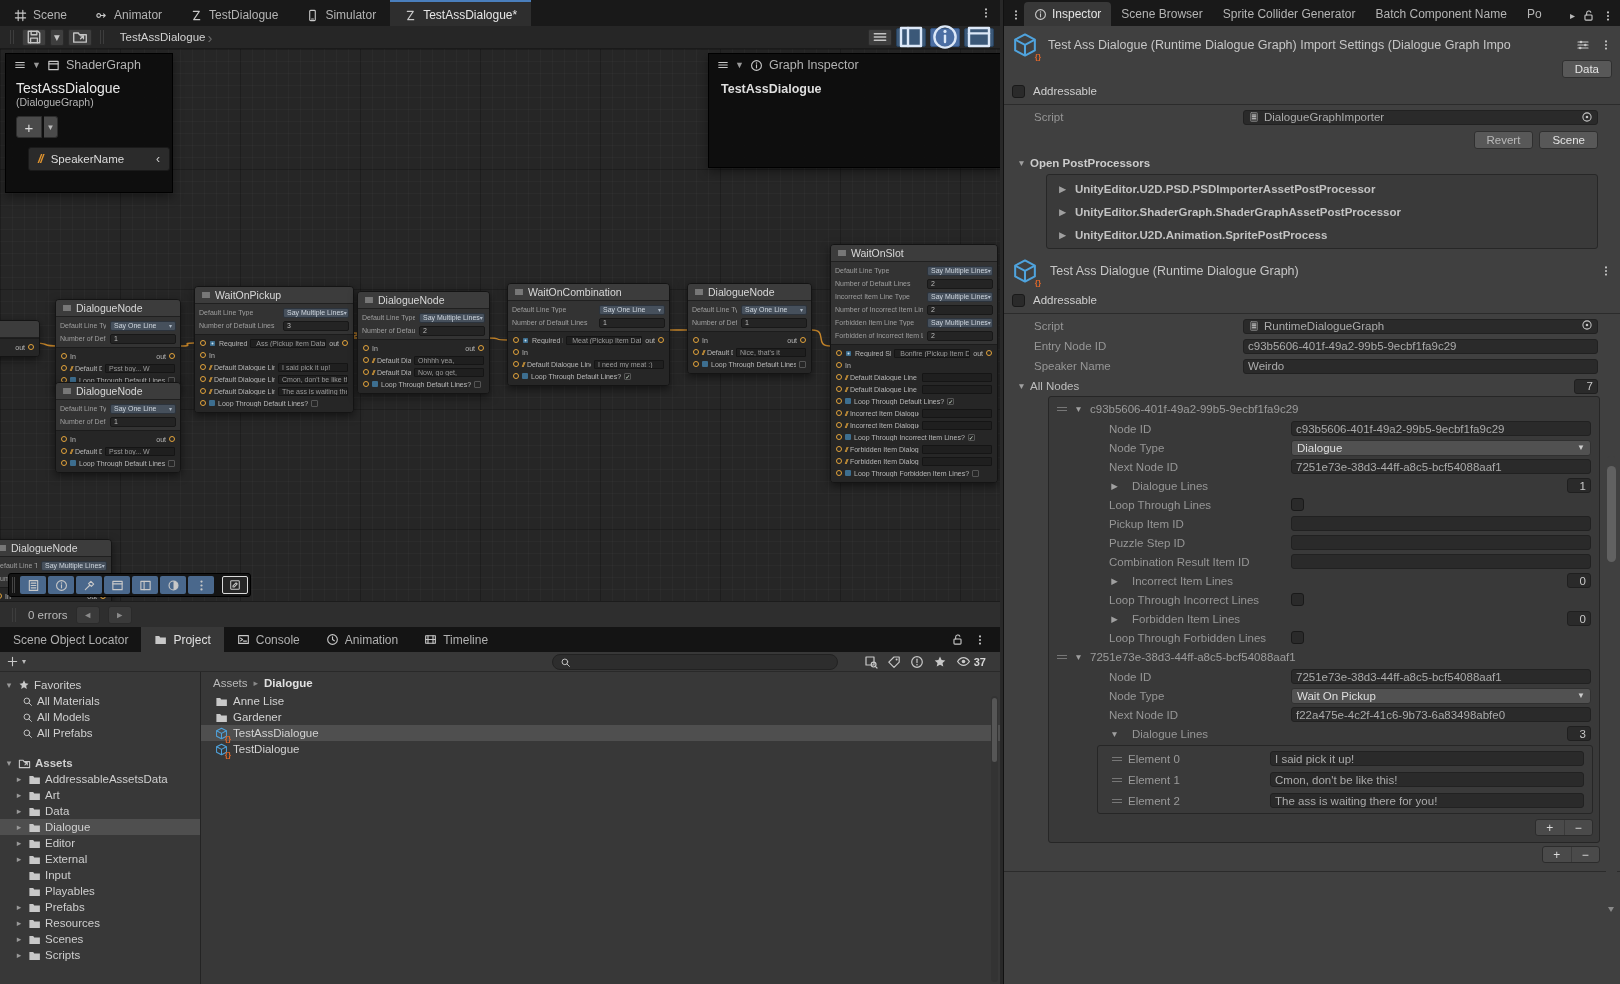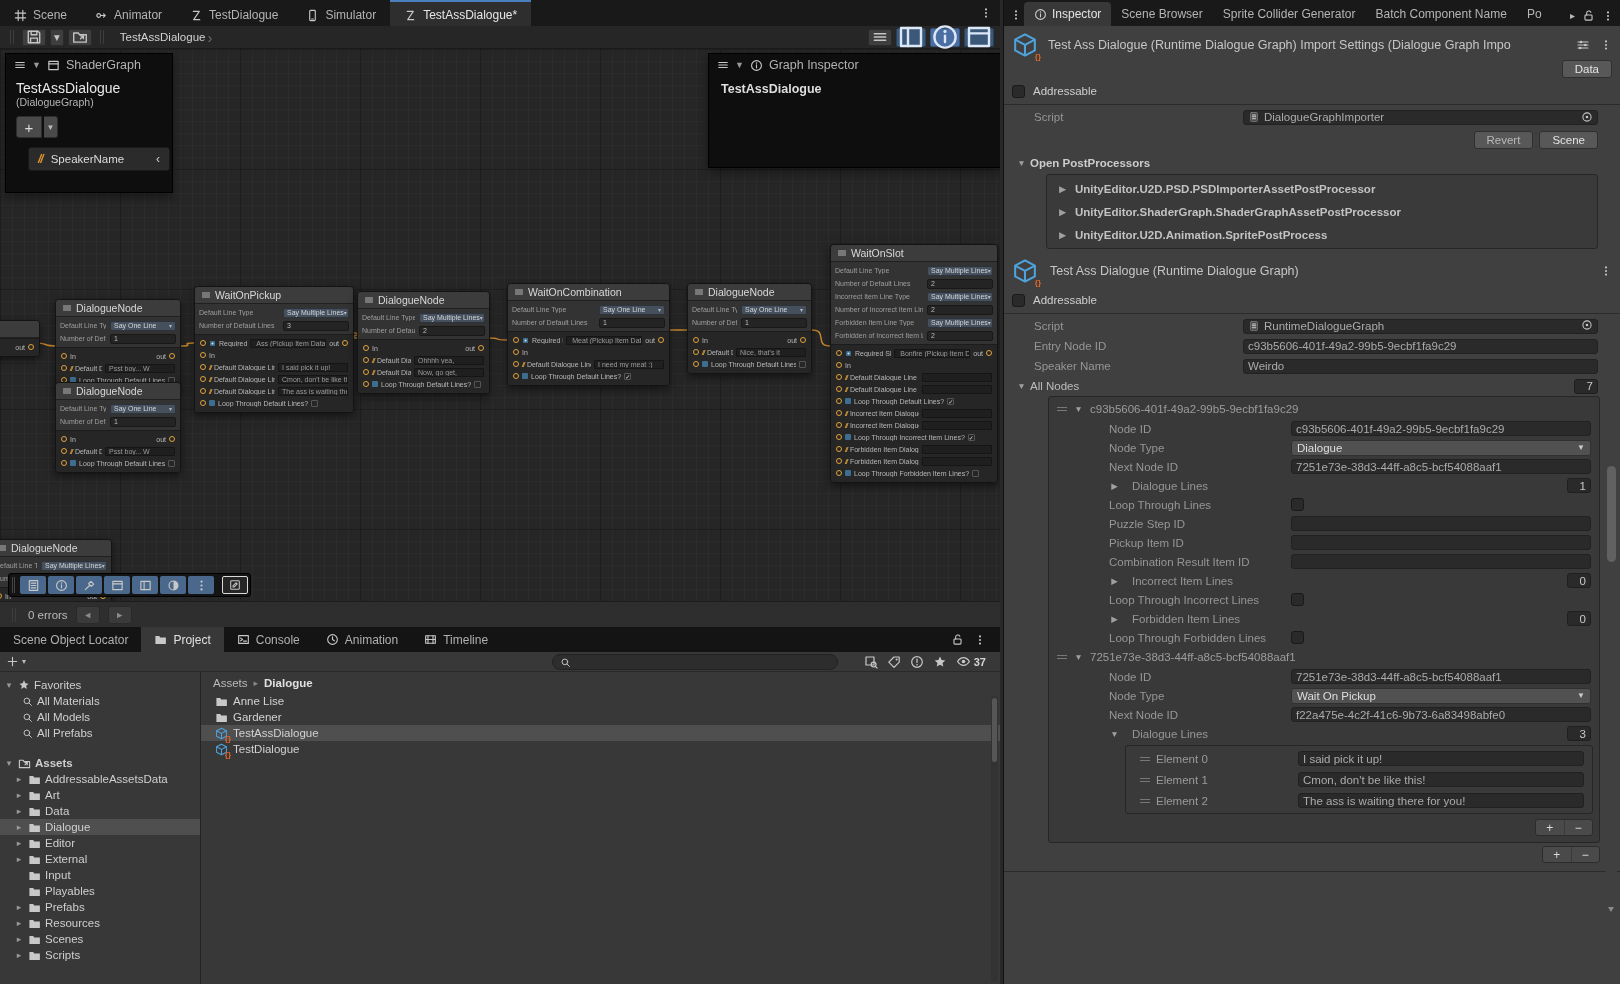--- a/index.html
+++ b/index.html
@@ -129,21 +129,21 @@
   .ppbox{margin:1px 22px 0 42px;border:1px solid #272727;border-radius:3px;background:#3a3a3a;padding:2px 0}
   .pprow{height:23px;display:flex;align-items:center;gap:7px;padding:0 10px;color:#c2c2c2;font-weight:700;white-space:nowrap;overflow:hidden}
   .band{margin-top:16px;border-top:1px solid #282828;border-bottom:1px solid #2d2d2d;background:#343434;height:24px;display:flex;align-items:center;padding:0 10px;color:#cacaca}
   .imp-header{padding:7px 8px 3px;display:flex;gap:12px;align-items:center;height:40px}
   .nodebox{margin:0 20px 0 44px;border:1px solid #262626;border-radius:3px;padding:2px 0 4px;background:#393939}
   .ghdr{height:20px;display:flex;align-items:center;gap:6px;padding:0 8px;color:#9c9c9c;white-space:nowrap;overflow:hidden}
   .dragh{width:10px;flex:none;color:#777;display:flex;flex-direction:column;gap:2px}
   .dragh i{display:block;height:1px;background:#777}
   .nrow{height:19px;display:flex;align-items:center;padding:0 8px 0 60px;gap:12px}
   .nlabel{width:170px;flex:none;color:#969696;white-space:nowrap;overflow:hidden}
-  .elembox{margin:2px 6px 2px 76px;border:1px solid #262626;border-radius:3px;background:#3a3a3a;padding:2px 0}
+  .elembox{margin:2px 6px 2px 48px;border:1px solid #262626;border-radius:3px;background:#3a3a3a;padding:2px 0}
   .erow{height:21px;display:flex;align-items:center;gap:6px;padding:0 8px 0 14px}
   .elabel{width:136px;flex:none;color:#9a9a9a;white-space:nowrap}
   .pmrow{display:flex;justify-content:flex-end;padding:3px 6px 1px 0;height:22px}
   .pmrow.outer{padding-right:20px}
   .pm{height:17px;width:58px;background:#4a4a4a;border:1px solid #2c2c2c;border-radius:3px;display:flex;overflow:hidden}
   .pm span{flex:1;display:flex;align-items:center;justify-content:center;color:#ddd;font-size:12px}
   .pm span:first-child{border-right:1px solid #3a3a3a}
   .vscroll{position:absolute;right:3px;top:430px;width:11px;height:458px;background:#404040;border-radius:5px}
   .vscroll .th{position:absolute;left:1px;top:10px;width:9px;height:96px;background:#616161;border-radius:5px}
   .vscroll .ar{position:absolute;left:2px;bottom:2px;width:0;height:0;border-left:3.5px solid transparent;border-right:3.5px solid transparent;border-top:5px solid #8a8a8a}
@@ -1391,25 +1391,25 @@
           <div class="nrow">
             <span class="ftri">▶</span>
             <span class="nlabel" style="width:auto">Dialogue Lines</span>
             <span class="icount">1</span>
           </div>
           <div class="nrow">
             <span class="nlabel">Loop Through Lines</span>
             <span class="cb"></span>
           </div>
           <div class="nrow">
+            <span class="nlabel">Pickup Item ID</span>
+            <span class="ifield"></span>
+          </div>
+          <div class="nrow">
             <span class="nlabel">Puzzle Step ID</span>
-            <span class="ifield"></span>
-          </div>
-          <div class="nrow">
-            <span class="nlabel">Pickup Item ID</span>
             <span class="ifield"></span>
           </div>
           <div class="nrow">
             <span class="nlabel">Combination Result Item ID</span>
             <span class="ifield"></span>
           </div>
           <div class="nrow">
             <span class="ftri">▶</span>
             <span class="nlabel" style="width:auto">Incorrect Item Lines</span>
             <span class="icount">0</span>

